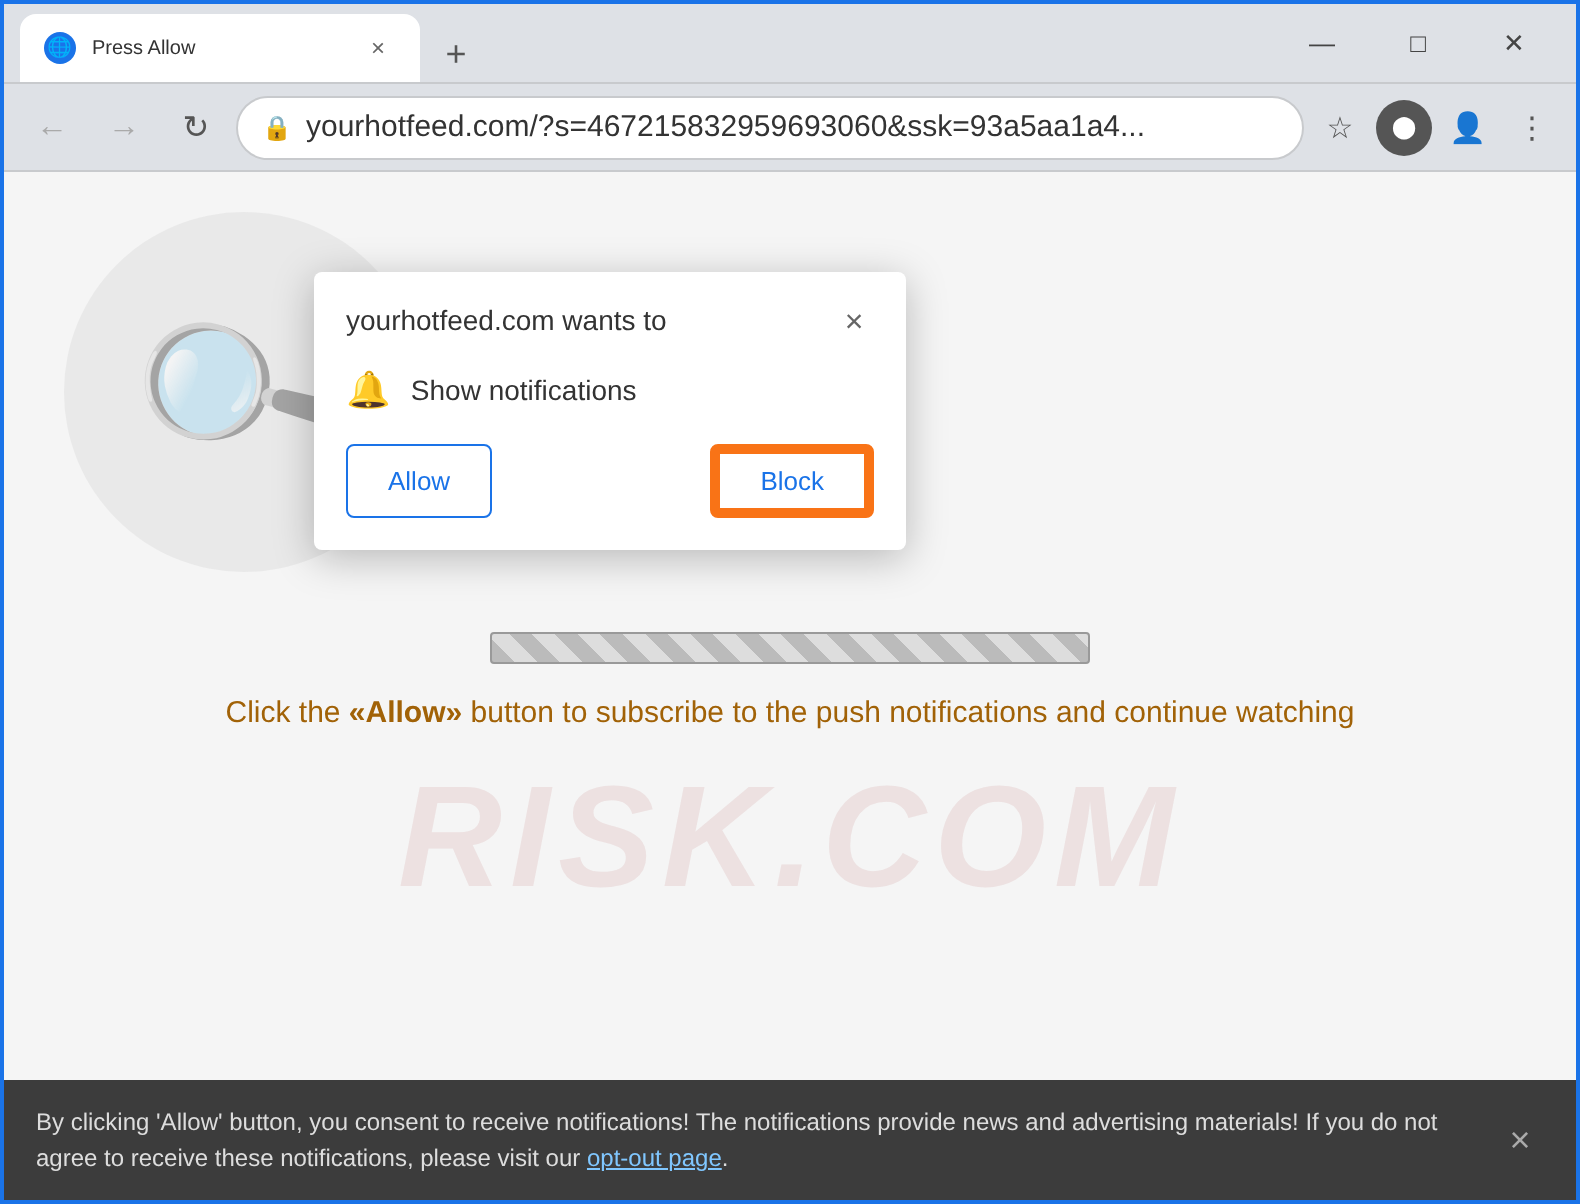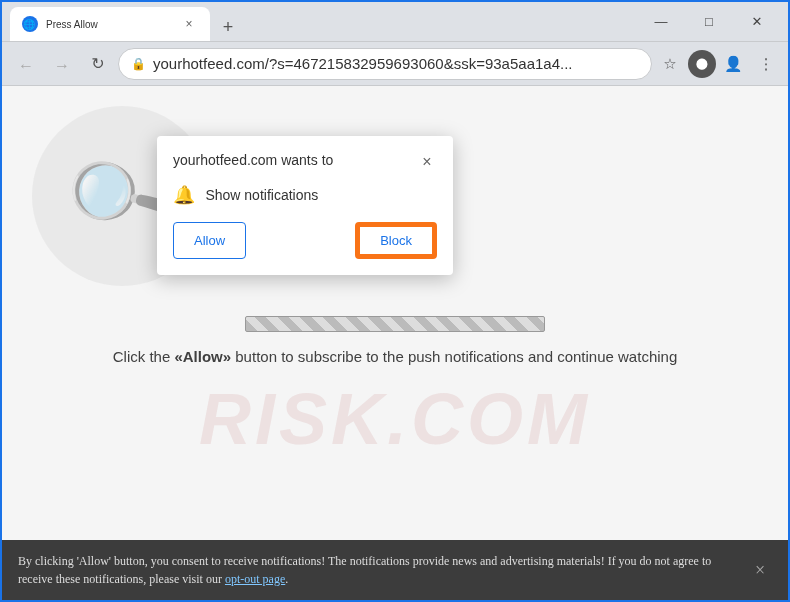--- a/index.html
+++ b/index.html
@@ -251,21 +251,21 @@
       border: 1px solid #999;
     }
 
     .cta-text {
       position: absolute;
       top: 260px;
       left: 0;
       right: 0;
       text-align: center;
       font-size: 15px;
-      color: #404040;
+      color: #a16207;
       padding: 0 20px;
       line-height: 1.5;
     }
 
     .cta-text .allow-bold {
       font-weight: bold;
     }
 
     
     .notification-popup {
@@ -350,21 +350,20 @@
     }
 
     
     .notice-bar {
       background: #3c3c3c;
       padding: 10px 16px;
       display: flex;
       align-items: center;
       gap: 12px;
       min-height: 60px;
-      font-family: Liberation Serif, serif;
     }
 
     .notice-text {
       flex: 1;
       font-size: 12px;
       color: #ddd;
       line-height: 1.5;
     }
 
     .notice-text a {

